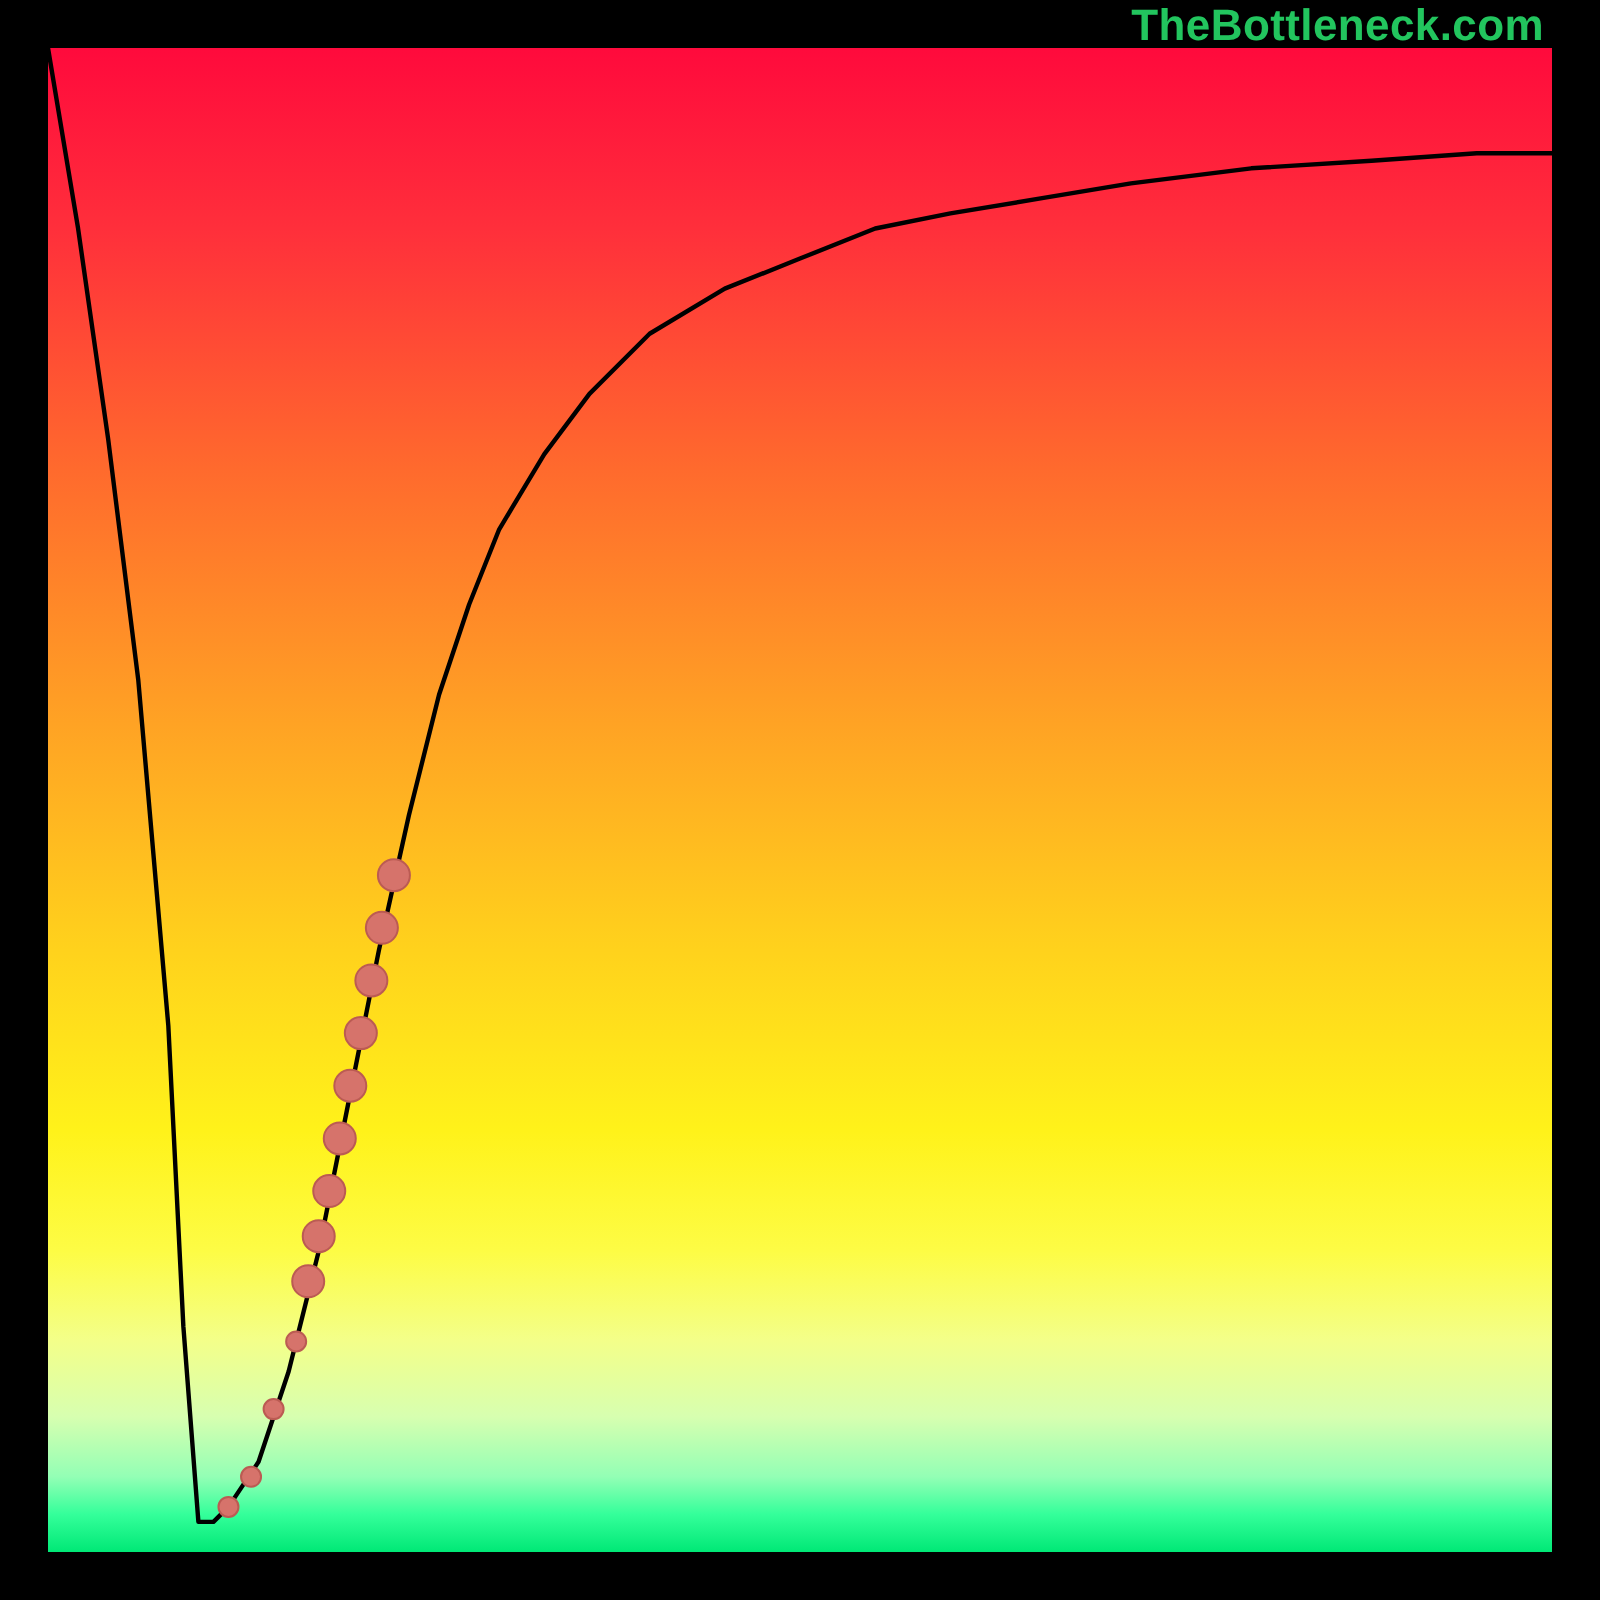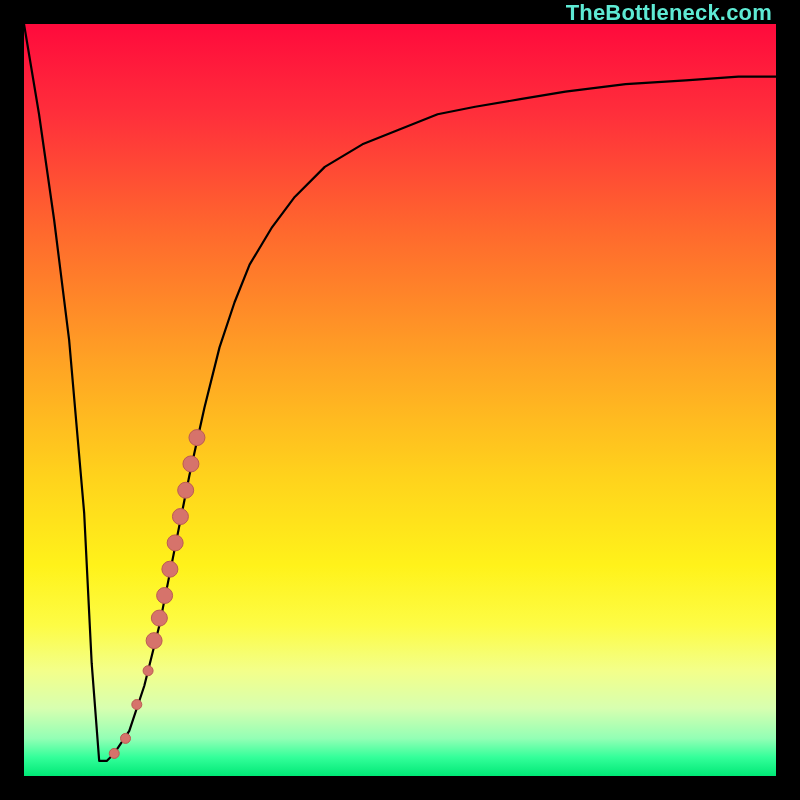--- a/index.html
+++ b/index.html
@@ -25,21 +25,21 @@
     width: 752px;
     height: 752px;
   }
   .watermark {
     position: absolute;
     top: 0px;
     right: 28px;
     font-family: Arial, Helvetica, sans-serif;
     font-size: 22px;
     font-weight: 600;
-    color: #5eead4;
+    color: #22c55e;
     letter-spacing: 0.2px;
     user-select: none;
   }
   svg { display: block; }
 </style>
 </head>
 <body>
 
 <div class="chart-frame">
   <svg class="plot-area" viewBox="0 0 752 752" width="752" height="752" preserveAspectRatio="none">

